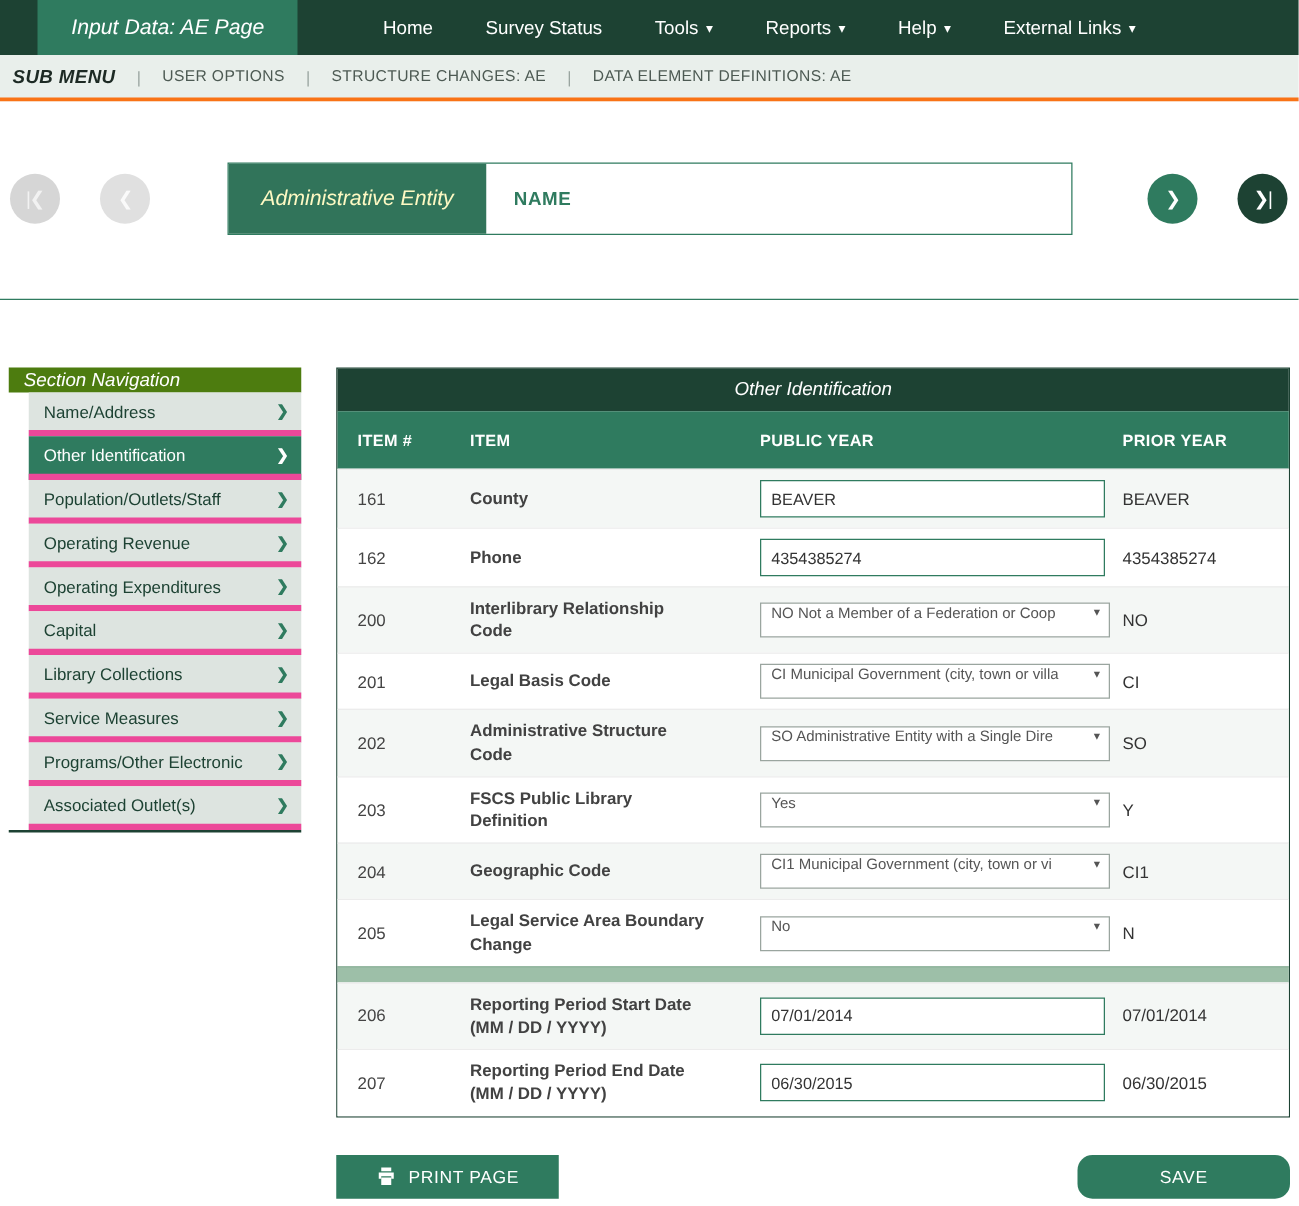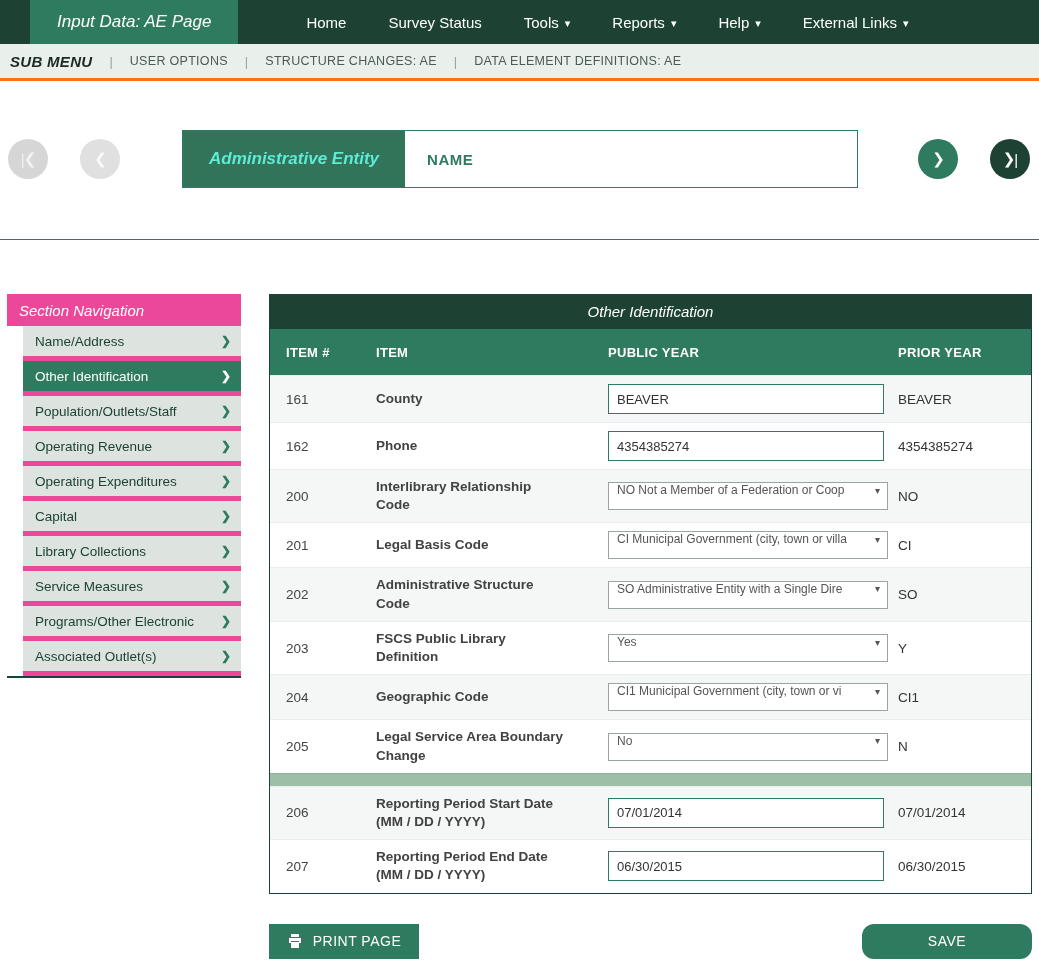--- a/index.html
+++ b/index.html
@@ -29,38 +29,38 @@
             font-family: "Liberation Sans", sans-serif; }
   .circle .combo { display: inline-flex; align-items: center; letter-spacing: -1px; font-size: 15px; }
   .circle.disabled { background: #d6d6d6; color: #f2f2f2; }
   .circle.disabled.lighter { background: #e0e0e0; color: #fafafa; }
   .circle.green { background: #2f7b5f; color: #fff; }
   .circle.dark { background: #1d4233; color: #fff; }
   .btn-prev { margin-left: 32px; }
   .entity-box { margin-left: 62px; width: 676px; height: 58px; border: 1px solid #2f7b5f;
                 background: #fff; display: flex; align-items: center; }
   .entity-label { background: #31745a; height: 100%; display: flex; align-items: center;
-                  padding: 0 26px; color: #5eead4; font-style: italic; font-weight: bold; font-size: 17px; white-space: nowrap; }
+                  padding: 0 26px; color: #fef9c3; font-style: italic; font-weight: normal; font-size: 17px; white-space: nowrap; }
   .name-label { margin: 0 20px 0 22px; color: #2f7b5f; font-weight: bold; font-size: 15px; letter-spacing: 0.5px; }
   .name-select { width: 332px; height: 36px; border: 1px solid #2f7b5f; background: #fff;
                  display: flex; align-items: center; justify-content: space-between;
                  padding: 0 10px 0 8px; cursor: pointer; }
   .name-value { font-size: 13px; color: #444; letter-spacing: 0.2px; white-space: nowrap; overflow: hidden; }
   .btn-next { margin-left: 60px; }
   .btn-last { margin-left: 32px; }
 
   .divider { margin-top: 48px; border-top: 1px solid #2f7b5f; width: 100%; }
 
   
   .content { display: flex; margin: 54px 7px 0 7px; align-items: flex-start; }
 
   
   .sidebar { width: 234px; border-bottom: 2px solid #1d4233; }
-  .side-header { background: #ec4899; color: #fff; font-style: italic; font-size: 15px;
-                 height: 32px; display: flex; align-items: center; padding-left: 12px; }
+  .side-header { background: #4d7c0f; color: #fff; font-style: italic; font-size: 15px;
+                 height: 20px; display: flex; align-items: center; padding-left: 12px; }
   .side-item { background: #dde4e0; height: 35px; border-bottom: 5px solid #ec4899;
                display: flex; justify-content: space-between; align-items: center;
                padding: 0 10px 0 12px; color: #1d4233; font-size: 13.5px; cursor: pointer; margin-left: 16px; }
   .side-item .side-chevron { color: #2f7b5f; font-weight: bold; font-size: 12px; }
   .side-item.active { background: #2f7b5f; color: #fff; }
   .side-item.active .side-chevron { color: #fff; }
 
   
   .table-col { flex: 1; margin-left: 28px; }
   .table { border: 1px solid #1d4233; background: #fff; }
@@ -84,21 +84,21 @@
             padding: 0 7px 12px 8px; cursor: pointer; }
   .selval { font-size: 12px; color: #555; white-space: nowrap; overflow: hidden; }
   .selarrow { font-size: 10px; color: #555; flex: none; margin-left: 4px; }
   .sep-row { height: 13px; background: #9dbfa8; border-top: 1px solid #8db29a; }
 
   
   .actions { display: flex; justify-content: space-between; margin-top: 30px; }
   .btn { background: #2f7b5f; color: #fff; border: none; height: 35px; font-size: 14px;
          letter-spacing: 0.5px; cursor: pointer; display: flex; align-items: center;
          justify-content: center; font-family: "Liberation Sans", sans-serif; }
-  .print-btn { width: 150px; gap: 10px; }
+  .print-btn { width: 178px; gap: 10px; }
   .save-btn { width: 170px; border-radius: 12px; }
   .printer { display: inline-flex; align-items: center; }
 </style>
 </head>
 <body>
 
 <header class="topnav">
   <div class="page-tab">Input Data: AE Page</div>
   <nav>
     <a class="nav-link">Home</a>

